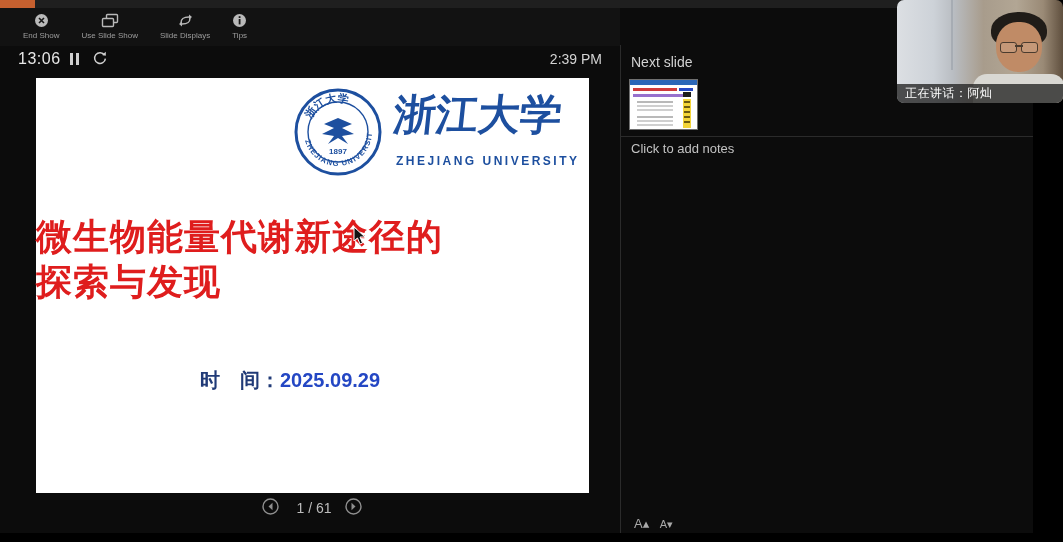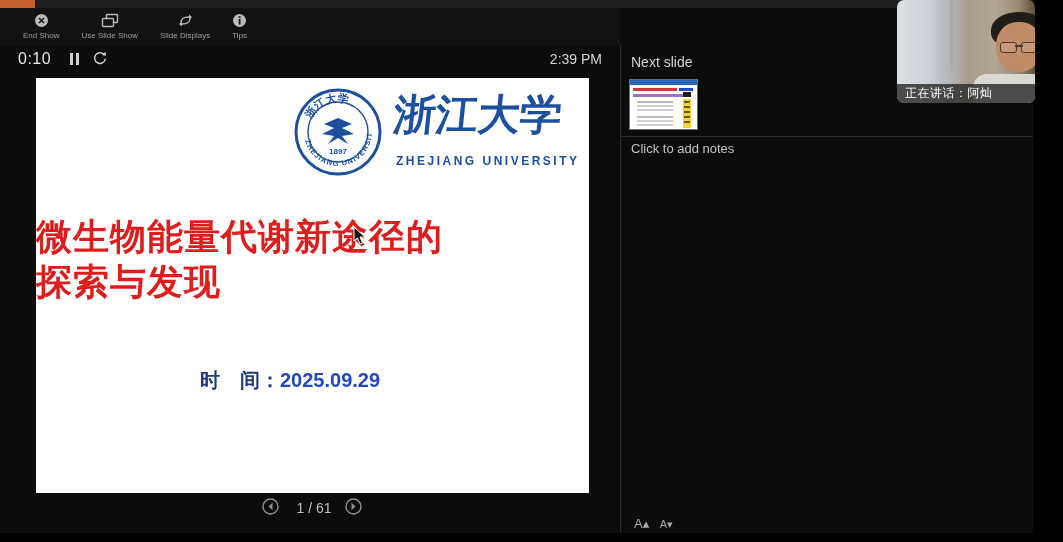--- a/index.html
+++ b/index.html
@@ -48,21 +48,21 @@
   #next-thumb{position:absolute;left:629px;top:79px;width:69px;height:51px;background:#ffffff;
     border:1px solid #6f6f6f;box-sizing:border-box;padding:0;}
   .th{position:absolute;}
   #hdivider{position:absolute;left:621px;top:136px;width:412px;height:1px;background:#2b2b2b;}
   #notes-area{position:absolute;left:621px;top:137px;width:412px;height:370px;}
   #notes-placeholder{position:absolute;left:10px;top:4px;font-size:13px;color:#c3c3c3;}
   #notes-font-buttons{position:absolute;left:634px;top:514px;}
   .font-btn{background:none;border:none;color:#a9a9a9;font-size:13px;padding:0 6px 0 0;}
   .font-btn.small{font-size:11px;}
   
-  #webcam{position:absolute;left:897px;top:0;width:138px;height:103px;border-radius:7px;
+  #webcam{position:absolute;left:897px;top:0;width:166px;height:103px;border-radius:7px;
     overflow:hidden;background:linear-gradient(90deg,#dcdfe3 0%,#cdd2d8 22%,#b9bdc2 34%,#a89c8c 52%,#b2a694 72%,#9a8a76 88%,#5f4f3e 100%);}
   #win-frame{position:absolute;left:54px;top:0;width:2px;height:70px;background:#9aa0a8;opacity:.6;}
   #person-hair{position:absolute;left:94px;top:12px;width:56px;height:36px;background:#201c18;
     border-radius:50% 50% 42% 42%;}
   #person-face{position:absolute;left:99px;top:22px;width:46px;height:50px;background:#c08b66;
     border-radius:46% 46% 48% 48%;}
   #person-glasses{position:absolute;left:103px;top:42px;width:38px;height:10px;}
   .lens{position:absolute;top:0;width:15px;height:9px;border:1.5px solid #4a3b2e;border-radius:3px;background:rgba(230,230,230,.15);}
   .lens.l{left:0;} .lens.r{right:0;}
   #glasses-bridge{position:absolute;left:15px;top:3px;width:8px;height:1.5px;background:#4a3b2e;}
@@ -116,21 +116,21 @@
             <circle cx="7.5" cy="7.5" r="6.5" fill="#b9b9b9"></circle>
             <rect x="6.7" y="3.2" width="1.8" height="1.8" fill="#161616"></rect>
             <rect x="6.7" y="6" width="1.8" height="5.4" fill="#161616"></rect>
           </svg>
       </span>
       <span class="tb-label">Tips</span>
     </button>
   </div>
 
   <div id="timer-row">
-    <span id="timer">0:10</span>
+    <span id="timer">13:06</span>
     <button id="pause-btn"><span></span><span></span></button>
     <button id="restart-btn">
       <span>
         <svg width="16" height="16" viewBox="0 0 16 16">
             <path d="M12.5 5 A5.4 5.4 0 1 0 13.4 8.6" fill="none" stroke="#cfcfcf" stroke-width="1.5"></path>
             <path d="M13.8 1.8 L13.8 5.8 L10 5 Z" fill="#cfcfcf"></path>
           </svg>
       </span>
     </button>
     <span id="clock">2:39 PM</span>

